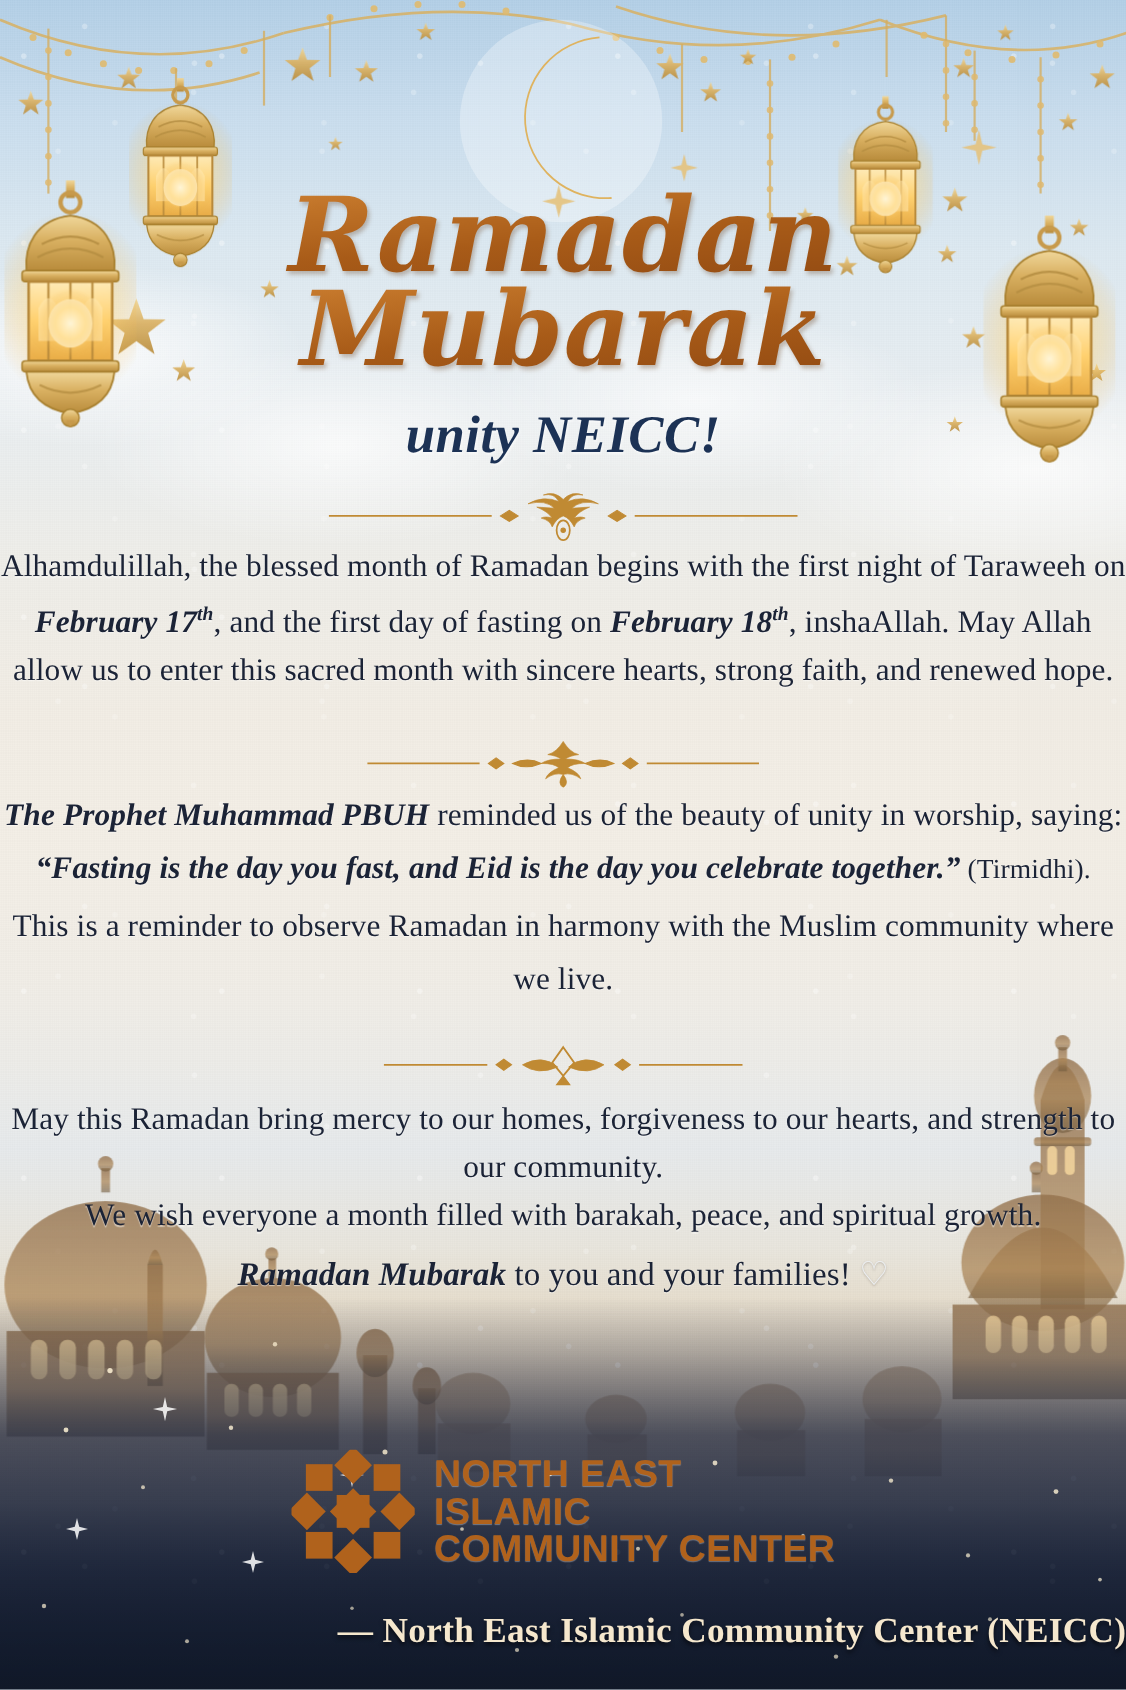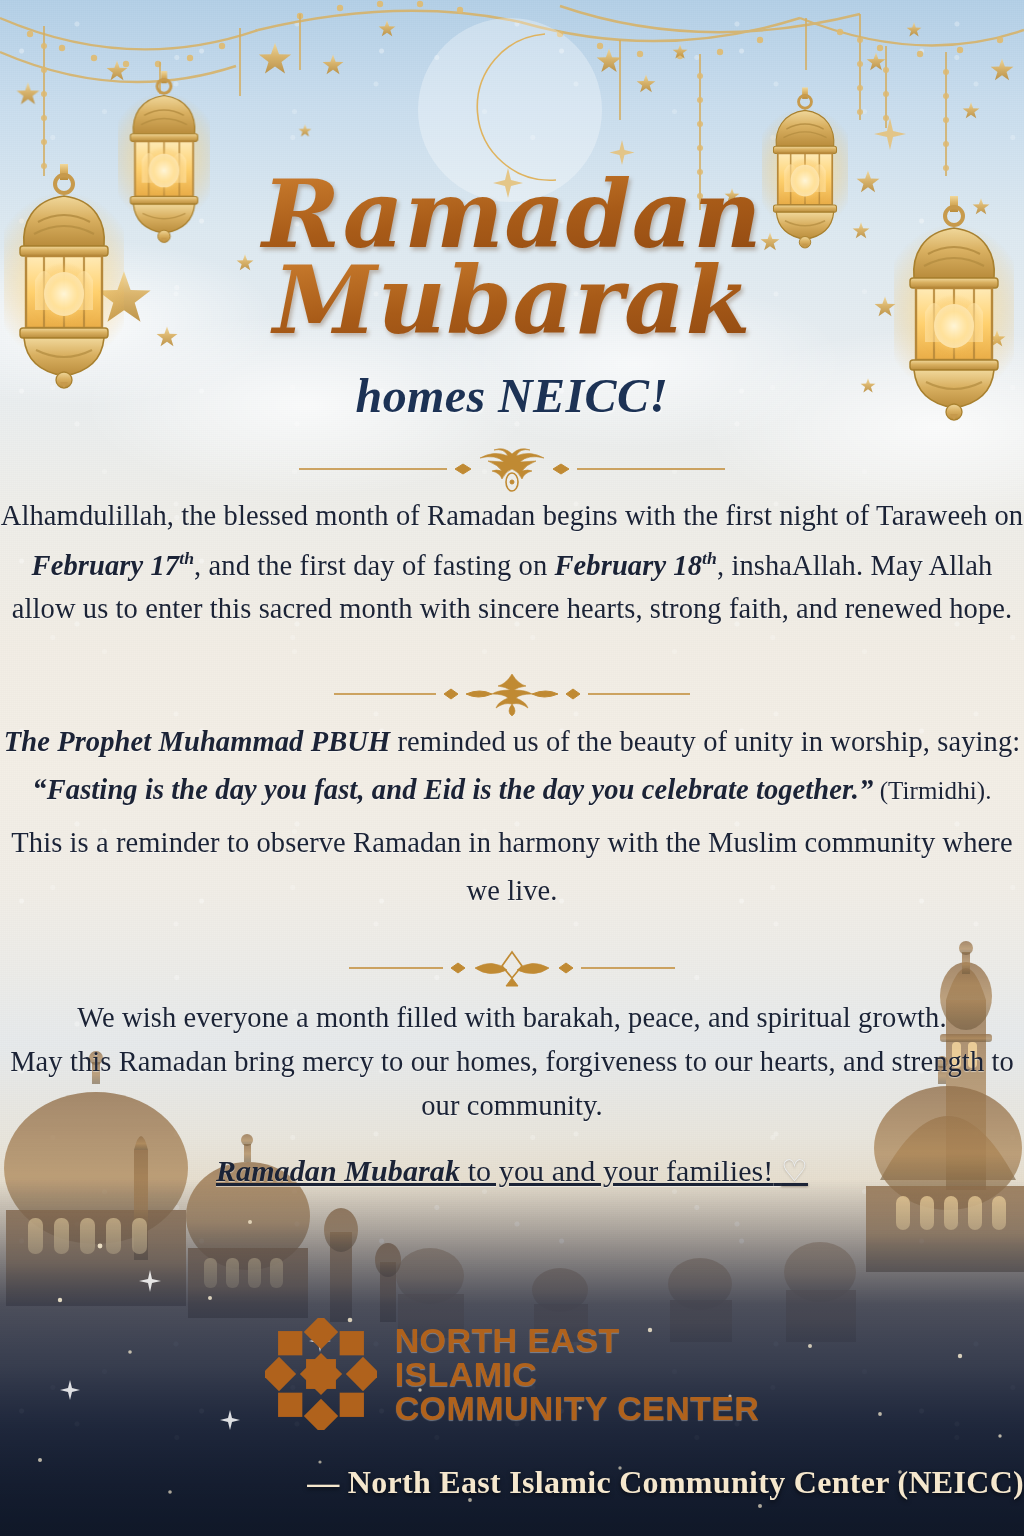--- a/index.html
+++ b/index.html
@@ -144,21 +144,21 @@
   .para .bi{ font-style:italic; font-weight:700; }
   .sup{ font-size:.62em; vertical-align:super; font-style:italic; font-weight:700; }
   .small-src{ font-size:25px; }
 
   .p1{ top:494px; }
   .p1 p{ line-height:43px; }
   .p2{ top:718px; }
   .p2 p{ line-height:48px;text-align:center; }
   .p3{ top:996px; }
   .p3 p{ line-height:44px; }
-  .p3 .closing{ margin-top:20px; font-size:30px; line-height:46px;text-decoration:underline; }
+  .p3 .closing{ margin-top:8px; font-size:30px; line-height:46px; }
   .heart{ color:#eef1f4; font-size:30px; text-shadow:0 1px 2px rgba(90,80,70,.45); }
 
   
   .logo-row{
     position:absolute; top:1318px; left:0; right:0;
     display:flex; align-items:center; justify-content:center; gap:18px;
   }
   .logo-mark{ width:112px; height:112px; flex:0 0 auto; }
   .logo-text{
     font-family:"Liberation Sans", sans-serif;
@@ -480,21 +480,21 @@
     </g>
   </svg>
 
   <div class="content">
 
     <div class="title-wrap">
       <span class="title-line l1">Ramadan</span>
       <span class="title-line l2">Mubarak</span>
     </div>
 
-    <div class="subtitle">homes NEICC!</div>
+    <div class="subtitle">unity NEICC!</div>
 
     <div class="divider" style="top:446px;">
       <svg width="430" height="46" viewBox="0 0 430 46">
         <g fill="#c08a33" stroke="#c08a33">
           <path d="M2 23 H150" stroke-width="1.6" fill="none"></path>
           <path d="M280 23 H428" stroke-width="1.6" fill="none"></path>
           <path d="M158 23 l8 -5 8 5 -8 5z"></path>
           <path d="M256 23 l8 -5 8 5 -8 5z"></path>
           <path d="M215 8 q-8 -8 -18 -4 q10 -2 14 6 q-14 -6 -28 2 q16 -4 24 4 l-16 -1 q10 4 14 10 q-6 -2 -10 0 q8 2 10 8 q4 -8 10 -10 q6 2 10 10 q2 -6 10 -8 q-4 -2 -10 0 q4 -6 14 -10 l-16 1 q8 -8 24 -4 q-14 -8 -28 -2 q4 -8 14 -6 q-10 -4 -18 4z" stroke-width=".6"></path>
           <ellipse cx="215" cy="36" rx="6" ry="9" fill="none" stroke-width="1.6"></ellipse>
@@ -541,22 +541,22 @@
           <path d="M212 20 l7 -5 7 5 -7 5z"></path>
           <path d="M128 20 q18 -10 32 2 q-18 8 -32 -2z" stroke-width=".7"></path>
           <path d="M202 20 q-18 -10 -32 2 q18 8 32 -2z" stroke-width=".7"></path>
           <path d="M165 4 l10 14 -10 12 -10 -12z" fill="none" stroke-width="1.7"></path>
           <path d="M165 30 l6 8 -6 0 -6 0z"></path>
         </g>
       </svg>
     </div>
 
     <div class="para p3">
+      <p>May this Ramadan bring mercy to our homes, forgiveness to our hearts, and strength to our community.</p>
       <p>We wish everyone a month filled with barakah, peace, and spiritual growth.</p>
-      <p>May this Ramadan bring mercy to our homes, forgiveness to our hearts, and strength to our community.</p>
       <p class="closing">
         <span class="bi">Ramadan Mubarak</span><span> to you and your families!</span>
         <span class="heart">♡</span>
       </p>
     </div>
 
     <div class="logo-row">
       <svg class="logo-mark" viewBox="0 0 120 120">
         <g fill="#b0621c">
           <rect x="14" y="14" width="26" height="26"></rect>

